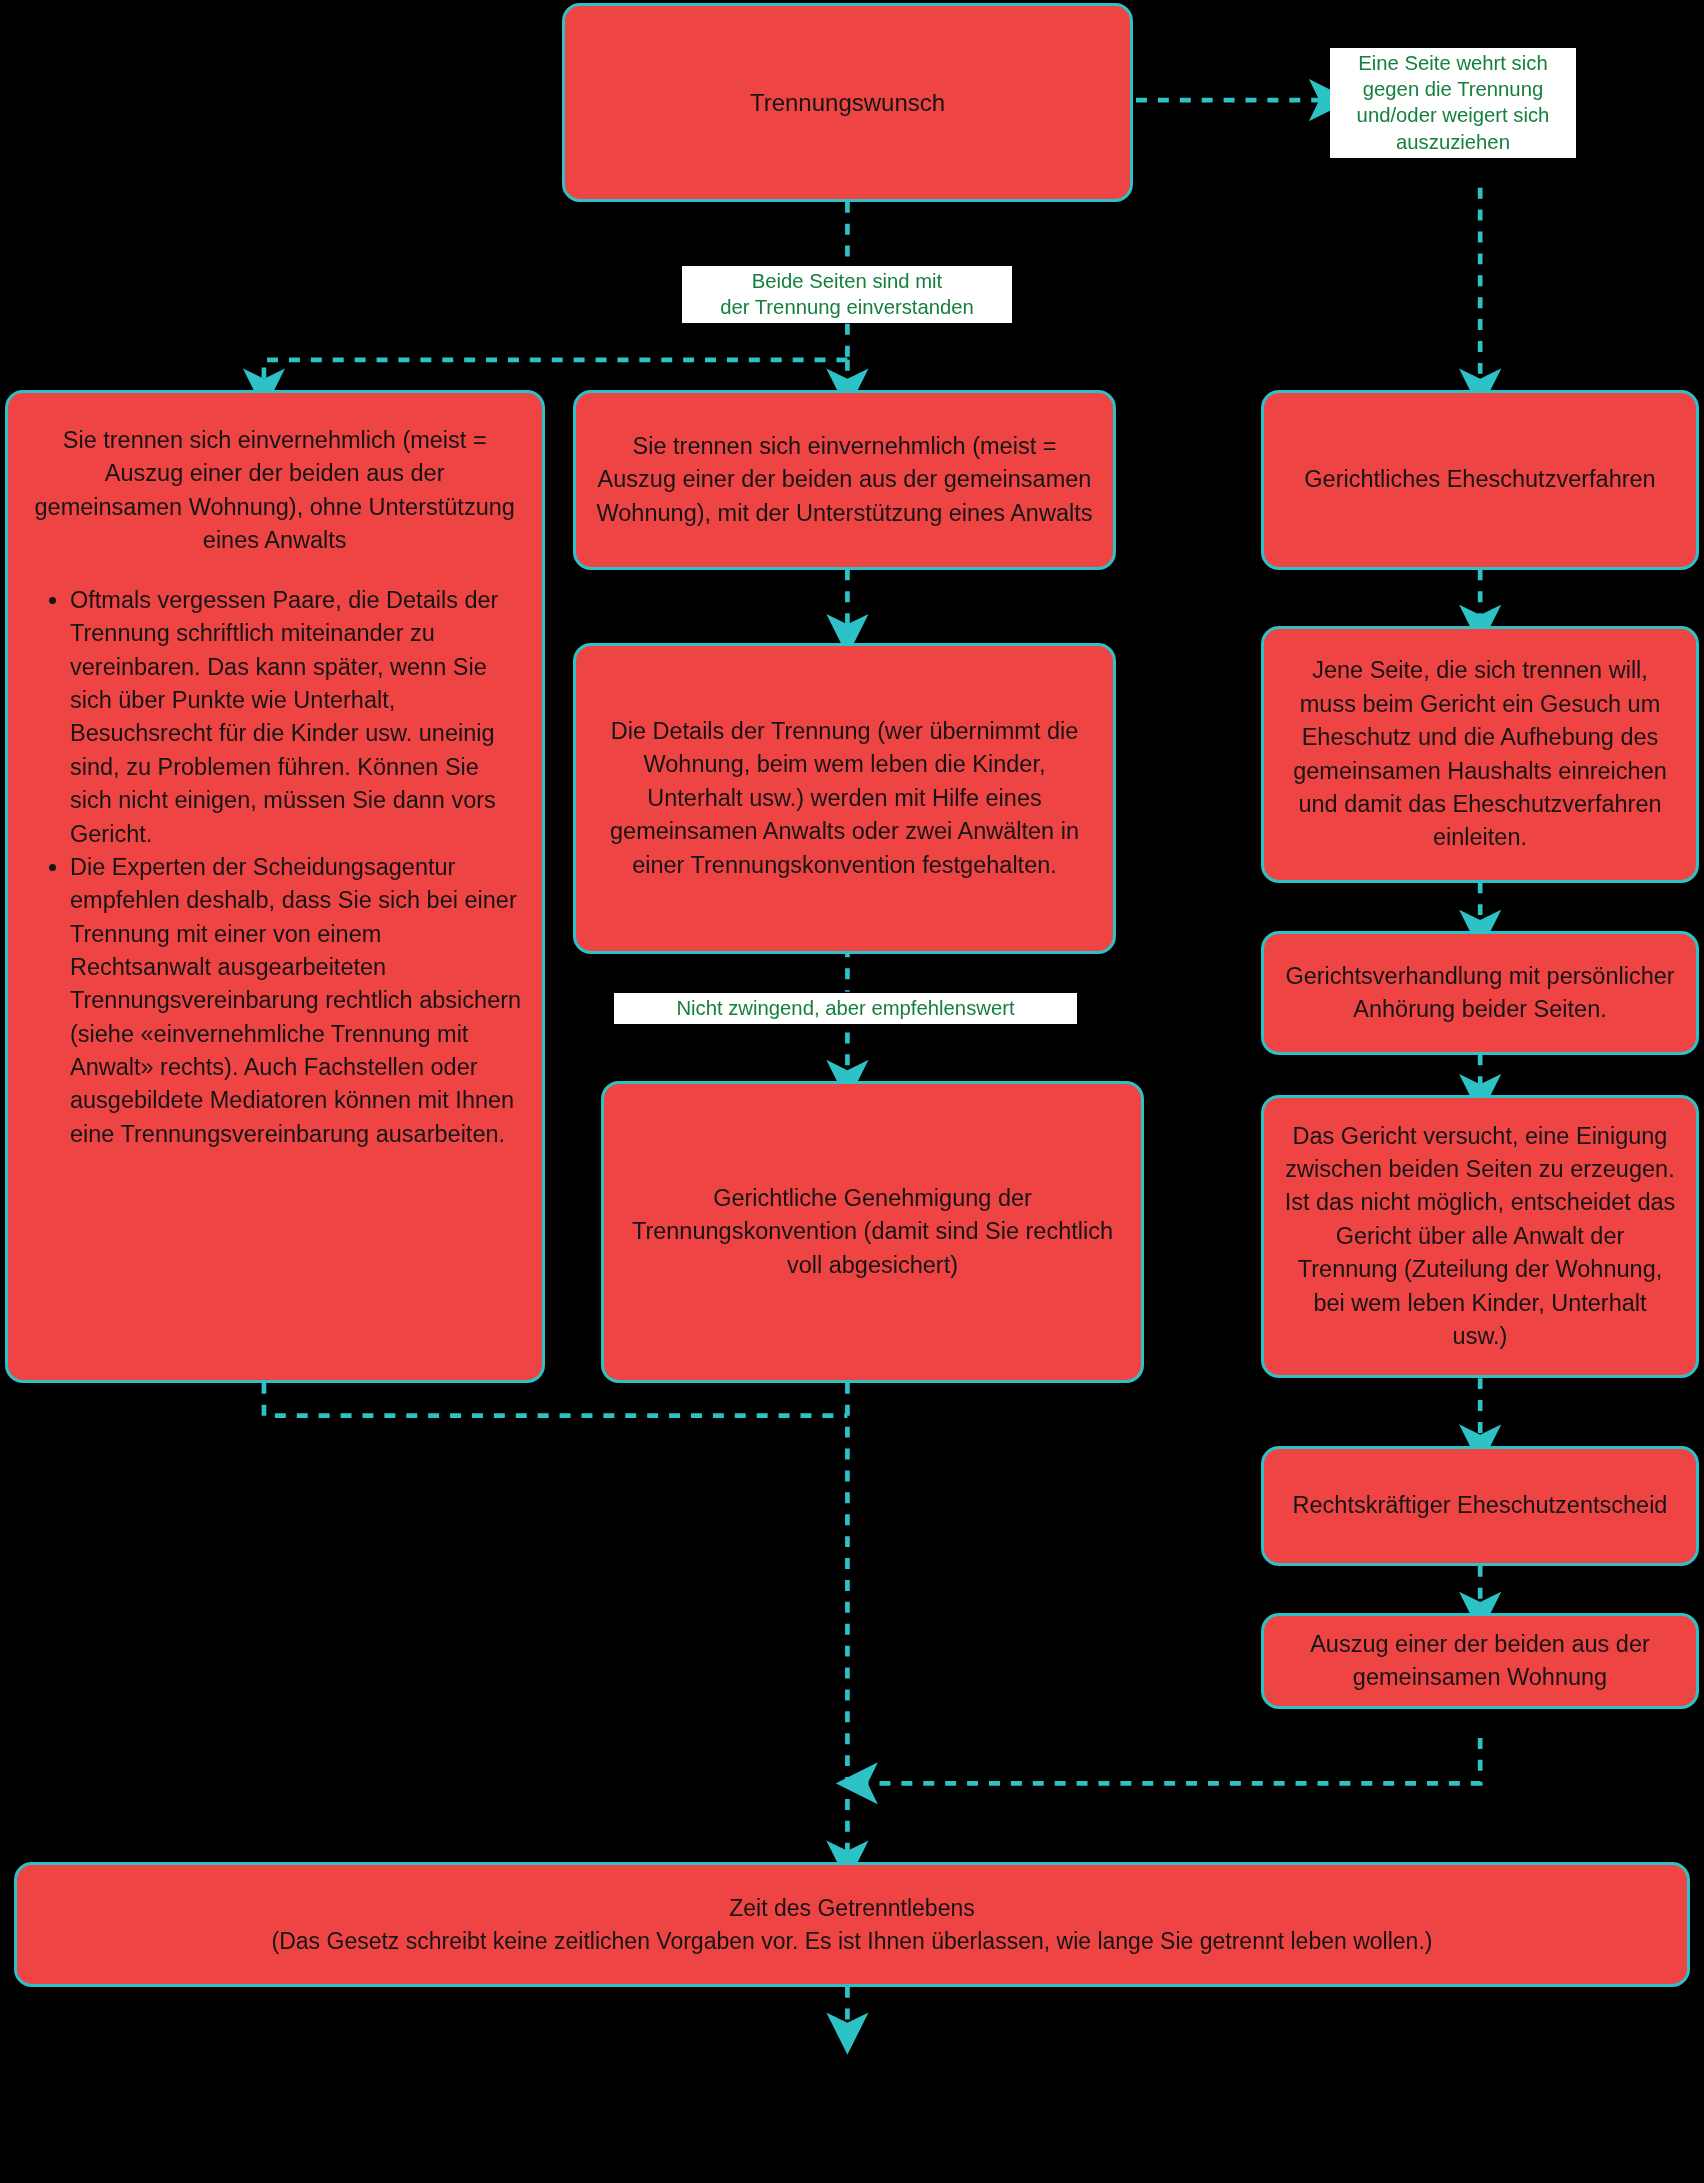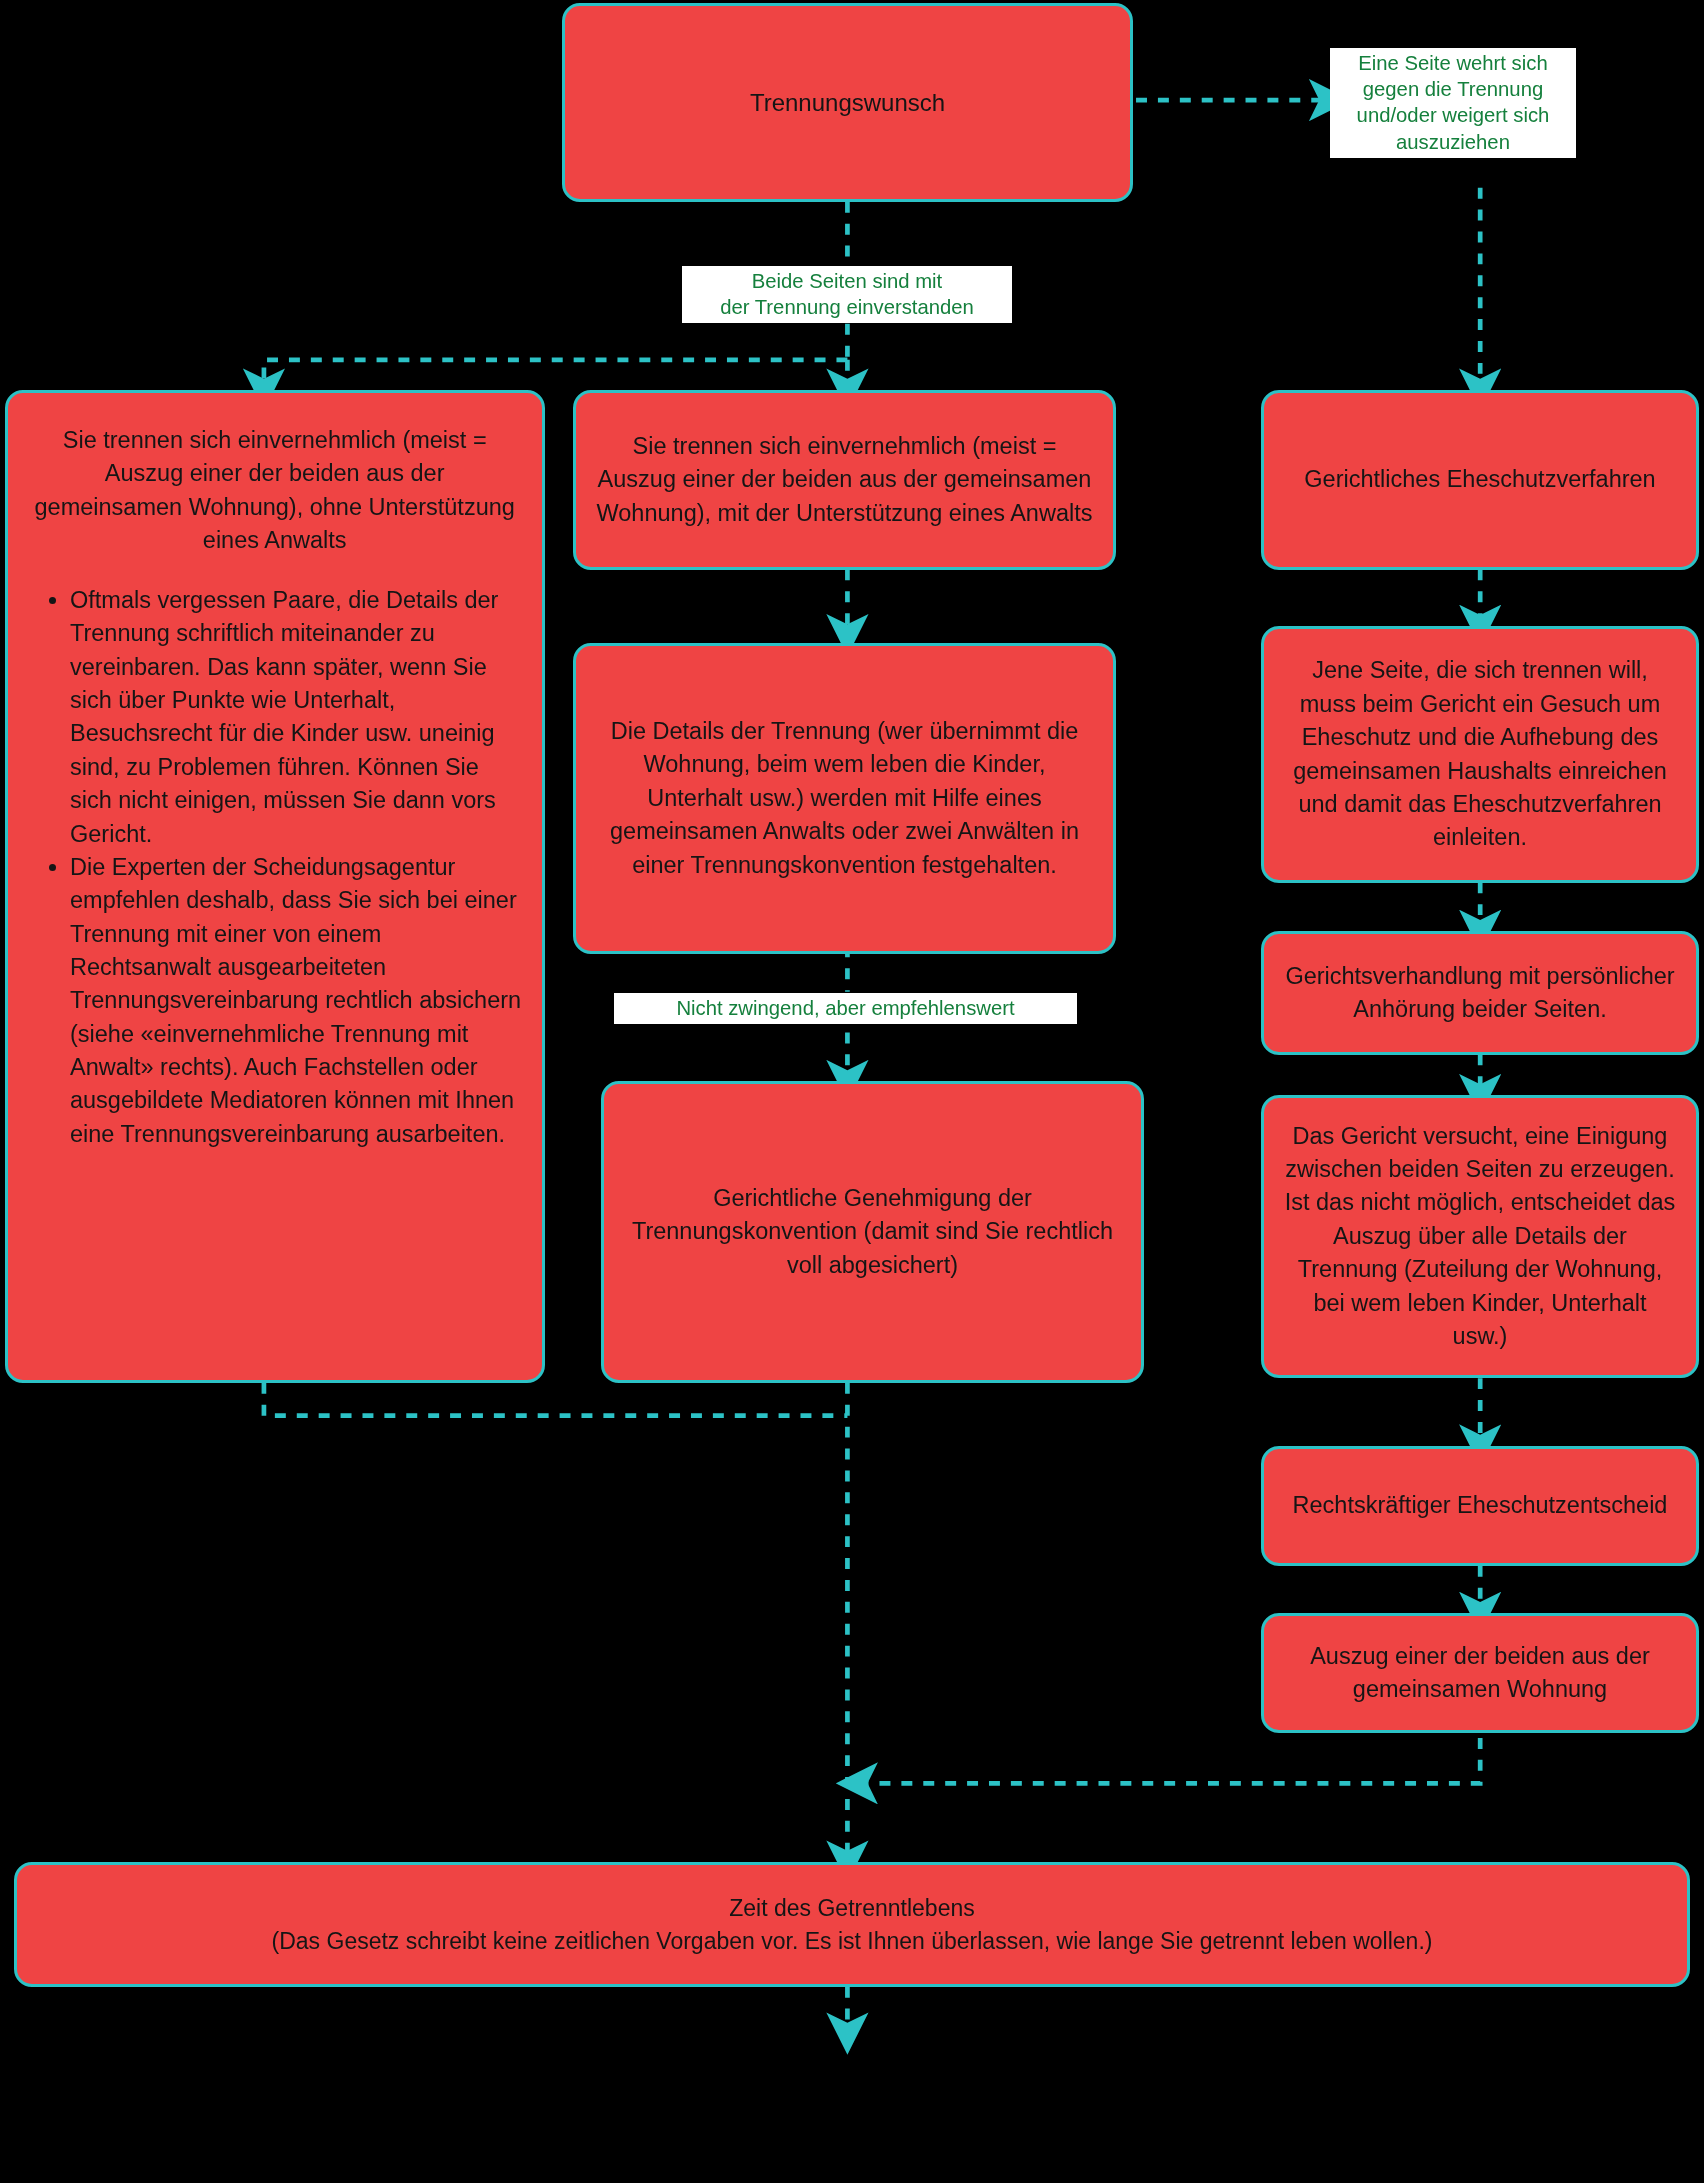--- a/index.html
+++ b/index.html
@@ -147,28 +147,28 @@
 
   <div class="node mid" style="left:1261px; top:626px; width:438px; height:257px;">
     <span class="txt">Jene Seite, die sich trennen will, muss beim Gericht ein Gesuch um Eheschutz und die Aufhebung des gemeinsamen Haushalts einreichen und damit das Eheschutzverfahren einleiten.</span>
   </div>
 
   <div class="node mid" style="left:1261px; top:931px; width:438px; height:124px;">
     <span class="txt">Gerichtsverhandlung mit persönlicher Anhörung beider Seiten.</span>
   </div>
 
   <div class="node mid" style="left:1261px; top:1095px; width:438px; height:283px;">
-    <span class="txt">Das Gericht versucht, eine Einigung zwischen beiden Seiten zu erzeugen. Ist das nicht möglich, entscheidet das Auszug über alle Details der Trennung (Zuteilung der Wohnung, bei wem leben Kinder, Unterhalt usw.)</span>
+    <span class="txt">Das Gericht versucht, eine Einigung zwischen beiden Seiten zu erzeugen. Ist das nicht möglich, entscheidet das Gericht über alle Anwalt der Trennung (Zuteilung der Wohnung, bei wem leben Kinder, Unterhalt usw.)</span>
   </div>
 
   <div class="node mid" style="left:1261px; top:1446px; width:438px; height:120px;">
     <span class="txt">Rechtskräftiger Eheschutzentscheid</span>
   </div>
 
-  <div class="node mid" style="left:1261px; top:1613px; width:438px; height:120px;">
+  <div class="node mid" style="left:1261px; top:1613px; width:438px; height:96px;">
     <span class="txt">Auszug einer der beiden aus der gemeinsamen Wohnung</span>
   </div>
 
   <div class="node wide" style="left:14px; top:1862px; width:1676px; height:125px;">
     <div class="txt">
       <div>Zeit des Getrenntlebens</div>
       <div>(Das Gesetz schreibt keine zeitlichen Vorgaben vor. Es ist Ihnen überlassen, wie lange Sie getrennt leben wollen.)</div>
     </div>
   </div>
 

